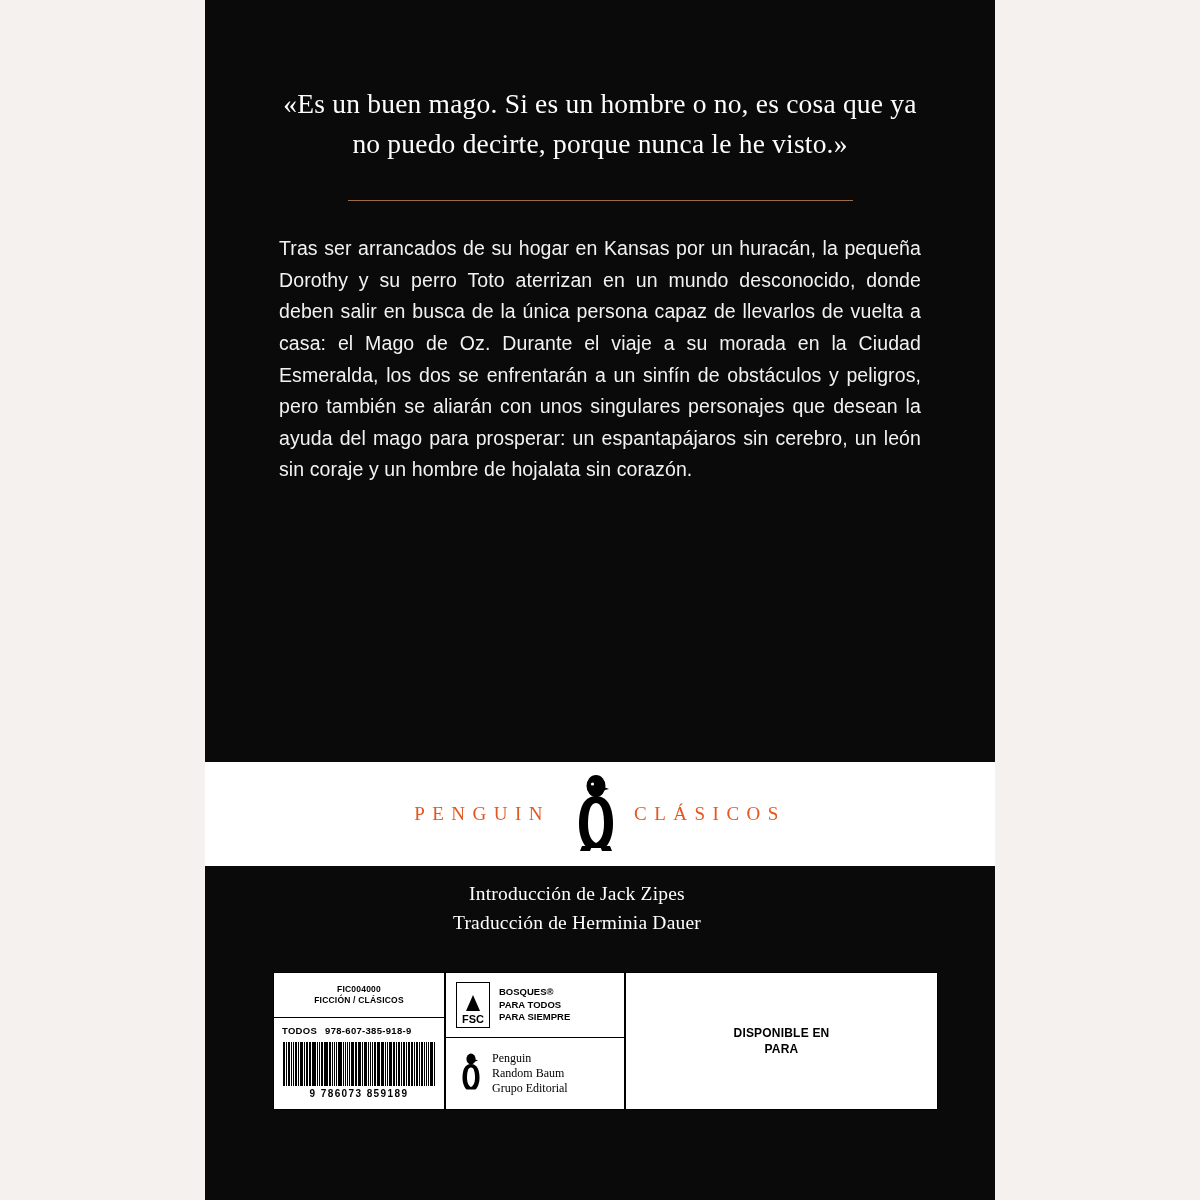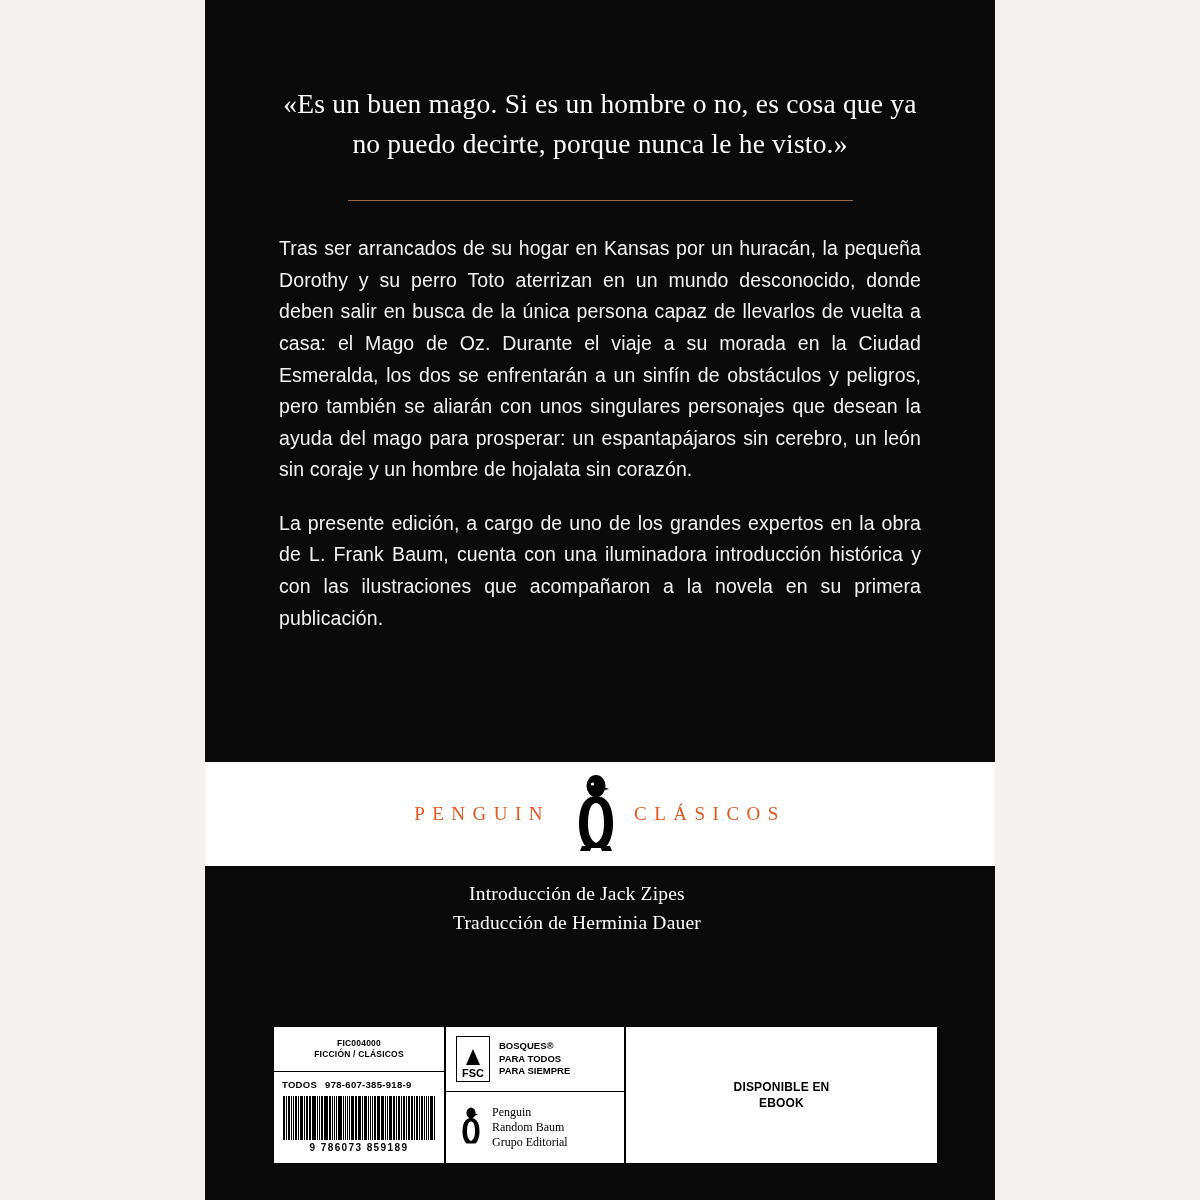--- a/index.html
+++ b/index.html
@@ -105,21 +105,21 @@
     font-size: 19.5px;
     line-height: 1.47;
     color: #ffffff;
     letter-spacing: 0.2px;
   }
 
   
   .strip {
     position: absolute;
     left: 68px;
-    top: 1026px;
+    top: 972px;
     width: 665px;
     height: 138px;
     display: flex;
     background: #fde047;
     justify-content: space-between;
   }
   .cell {
     background: #ffffff;
     color: #000000;
     border: 1px solid #000;
@@ -297,21 +297,20 @@
 
 <div class="page">
 
   <div class="quote-block">
     <p class="quote">«Es un buen mago. Si es un hombre o no, es cosa que ya no puedo decirte, porque nunca le he visto.»</p>
     <div class="rule"></div>
   </div>
 
   <div class="copy">
     <p>Tras ser arrancados de su hogar en Kansas por un huracán, la pequeña Dorothy y su perro Toto aterrizan en un mundo desconocido, donde deben salir en busca de la única persona capaz de llevarlos de vuelta a casa: el Mago de Oz. Durante el viaje a su morada en la Ciudad Esmeralda, los dos se enfrentarán a un sinfín de obstáculos y peligros, pero también se aliarán con unos singulares personajes que desean la ayuda del mago para prosperar: un espantapájaros sin cerebro, un león sin coraje y un hombre de hojalata sin corazón.</p>
-    <p>La presente edición, a cargo de uno de los grandes expertos en la obra de L. Frank Baum, cuenta con una iluminadora introducción histórica y con las ilustraciones que acompañaron a la novela en su primera publicación.</p>
   </div>
 
   <div class="band">
     <span class="band-word band-left">PENGUIN</span>
     <span>
       <svg class="penguin-logo" viewBox="0 0 52 84" xmlns="http://www.w3.org/2000/svg">
         <ellipse cx="26" cy="14" rx="9.5" ry="11" fill="#000"></ellipse>
         <path d="M26 24 C13 24 9 38 9 52 C9 64 13 72 17 76 L35 76 C39 72 43 64 43 52 C43 38 39 24 26 24 Z" fill="#000"></path>
         <path d="M26 31 C20 31 18 41 18 52 C18 62 21 69 26 71 C31 69 34 62 34 52 C34 41 32 31 26 31 Z" fill="#fff"></path>
         <circle cx="22.5" cy="12" r="1.6" fill="#fff"></circle>
@@ -431,18 +430,18 @@
         <div class="prh-text">
           <div>Penguin</div>
           <div>Random Baum</div>
           <div>Grupo Editorial</div>
         </div>
       </div>
     </div>
 
     <div class="cell cell-ebook">
       <div>DISPONIBLE EN</div>
-      <div>EBOOK</div>
+      <div>PARA</div>
     </div>
 
   </div>
 
 </div>
 
 </body></html>

